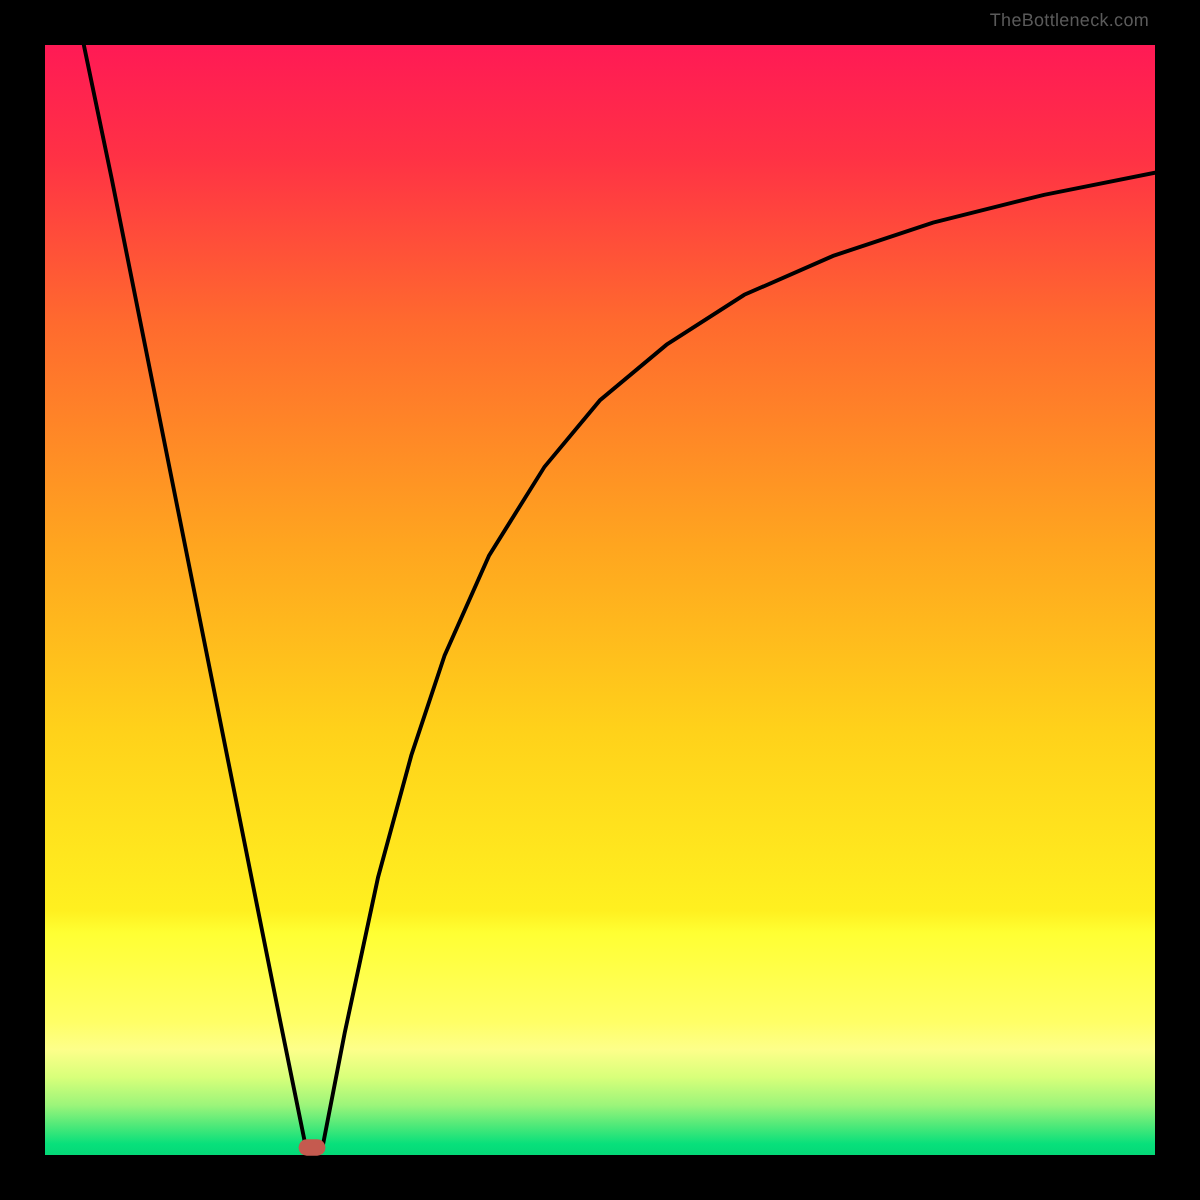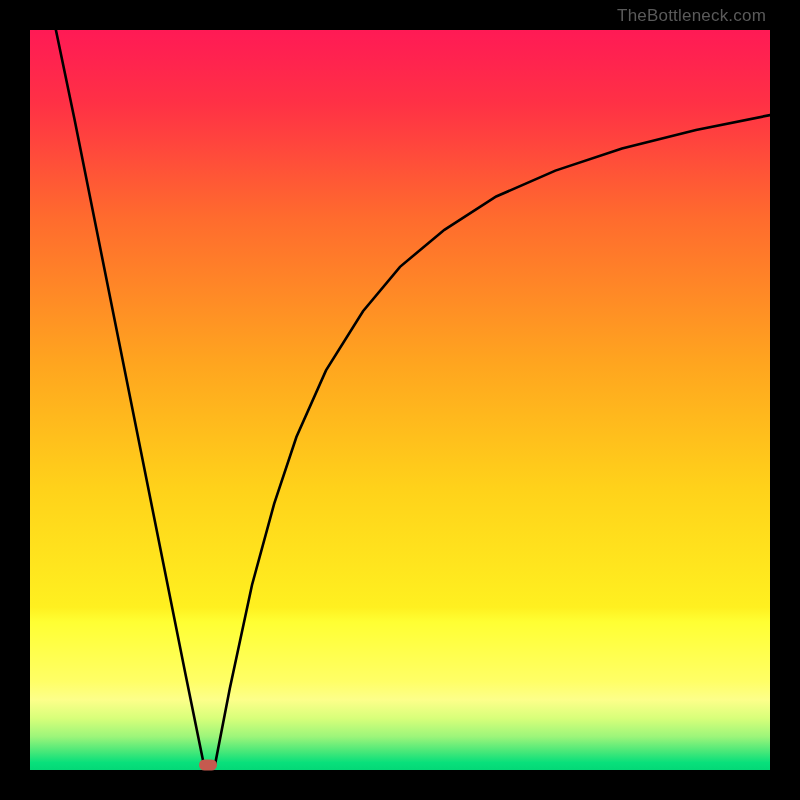--- a/index.html
+++ b/index.html
@@ -24,21 +24,21 @@
     left: 0;
     top: 0;
     width: 740px;
     height: 740px;
   }
   .watermark {
     position: absolute;
     top: 6px;
     right: 34px;
     color: #5a5a5a;
-    font-size: 17px;
+    font-size: 12px;
     font-weight: 500;
     letter-spacing: 0.2px;
   }
   svg.curve {
     position: absolute;
     left: 0;
     top: 0;
     width: 740px;
     height: 740px;
   }

